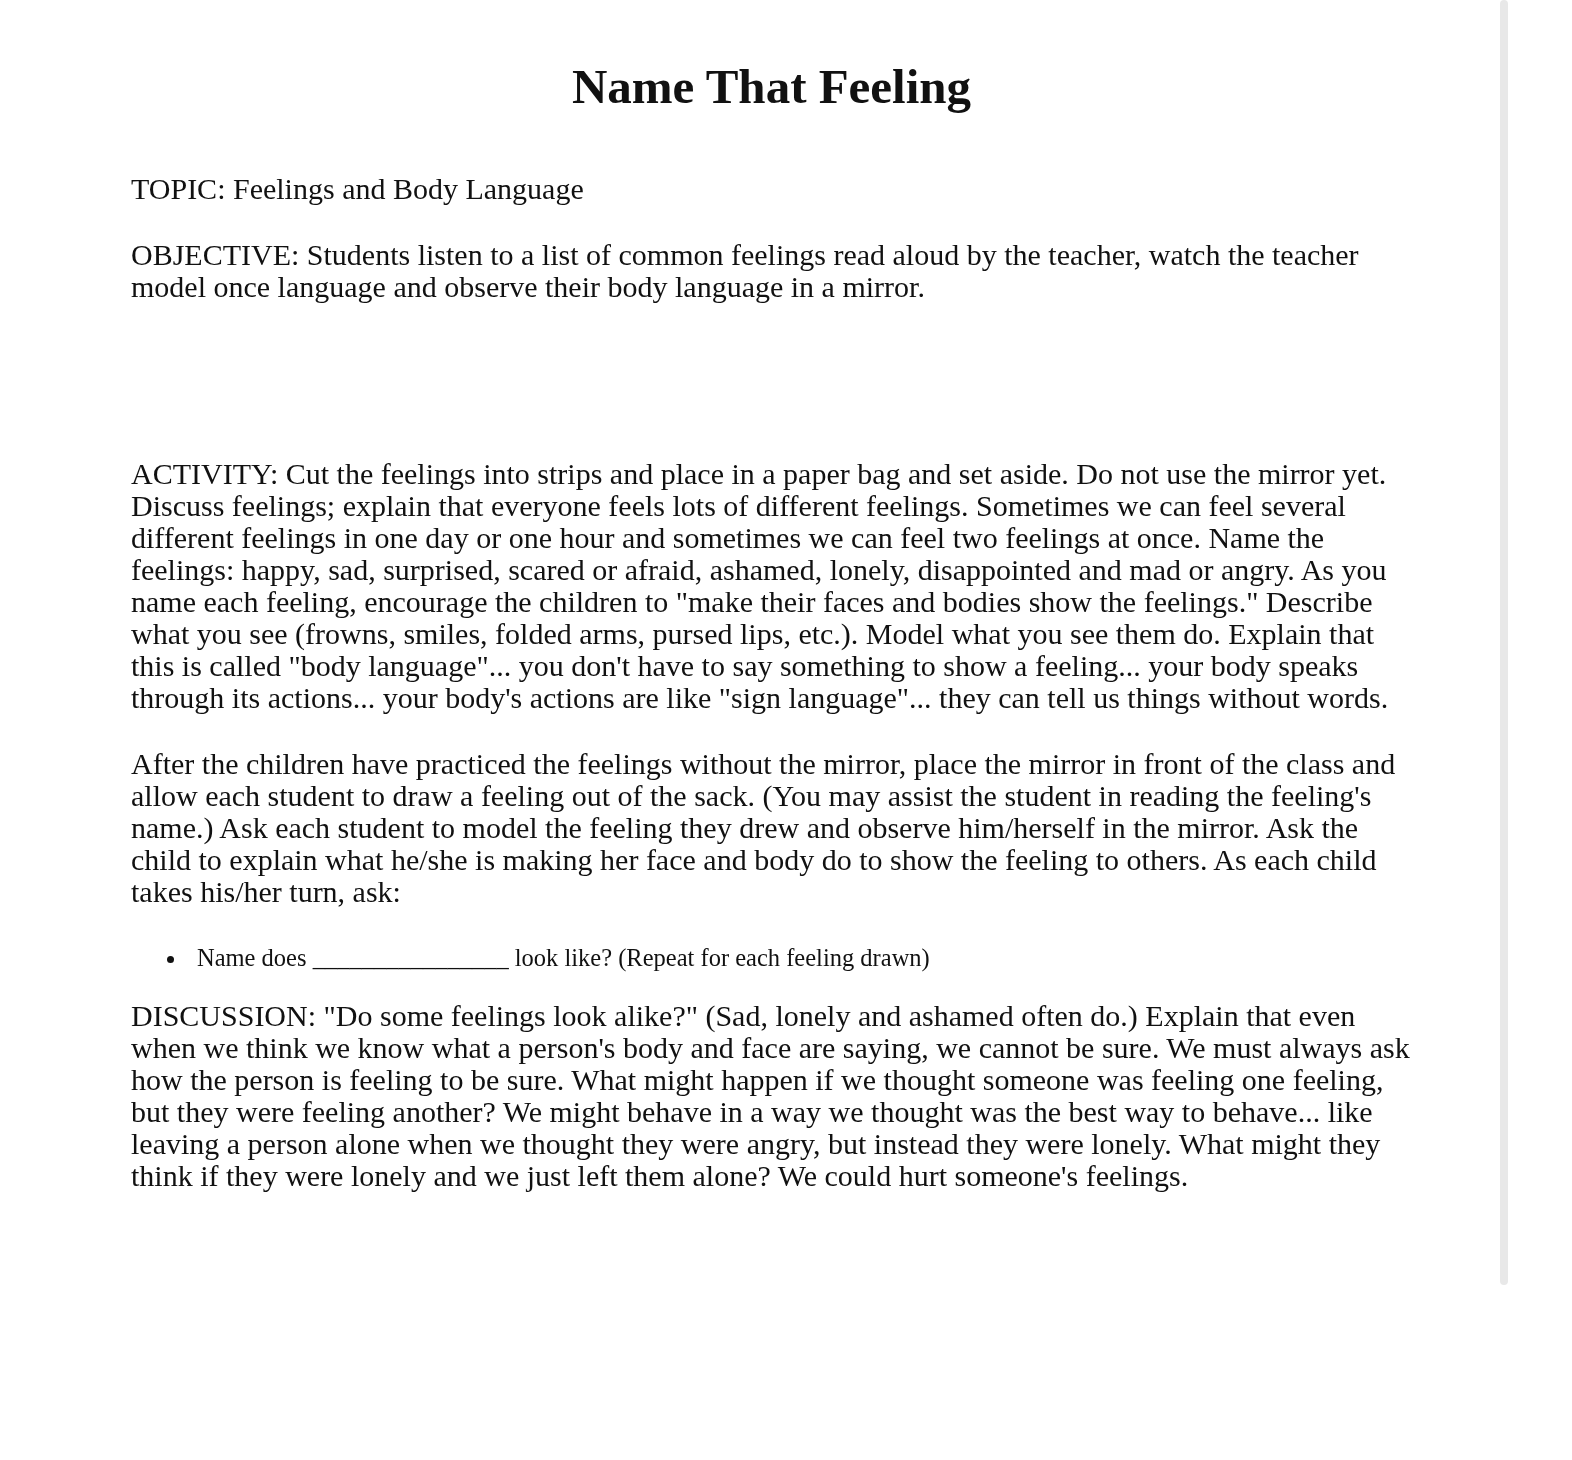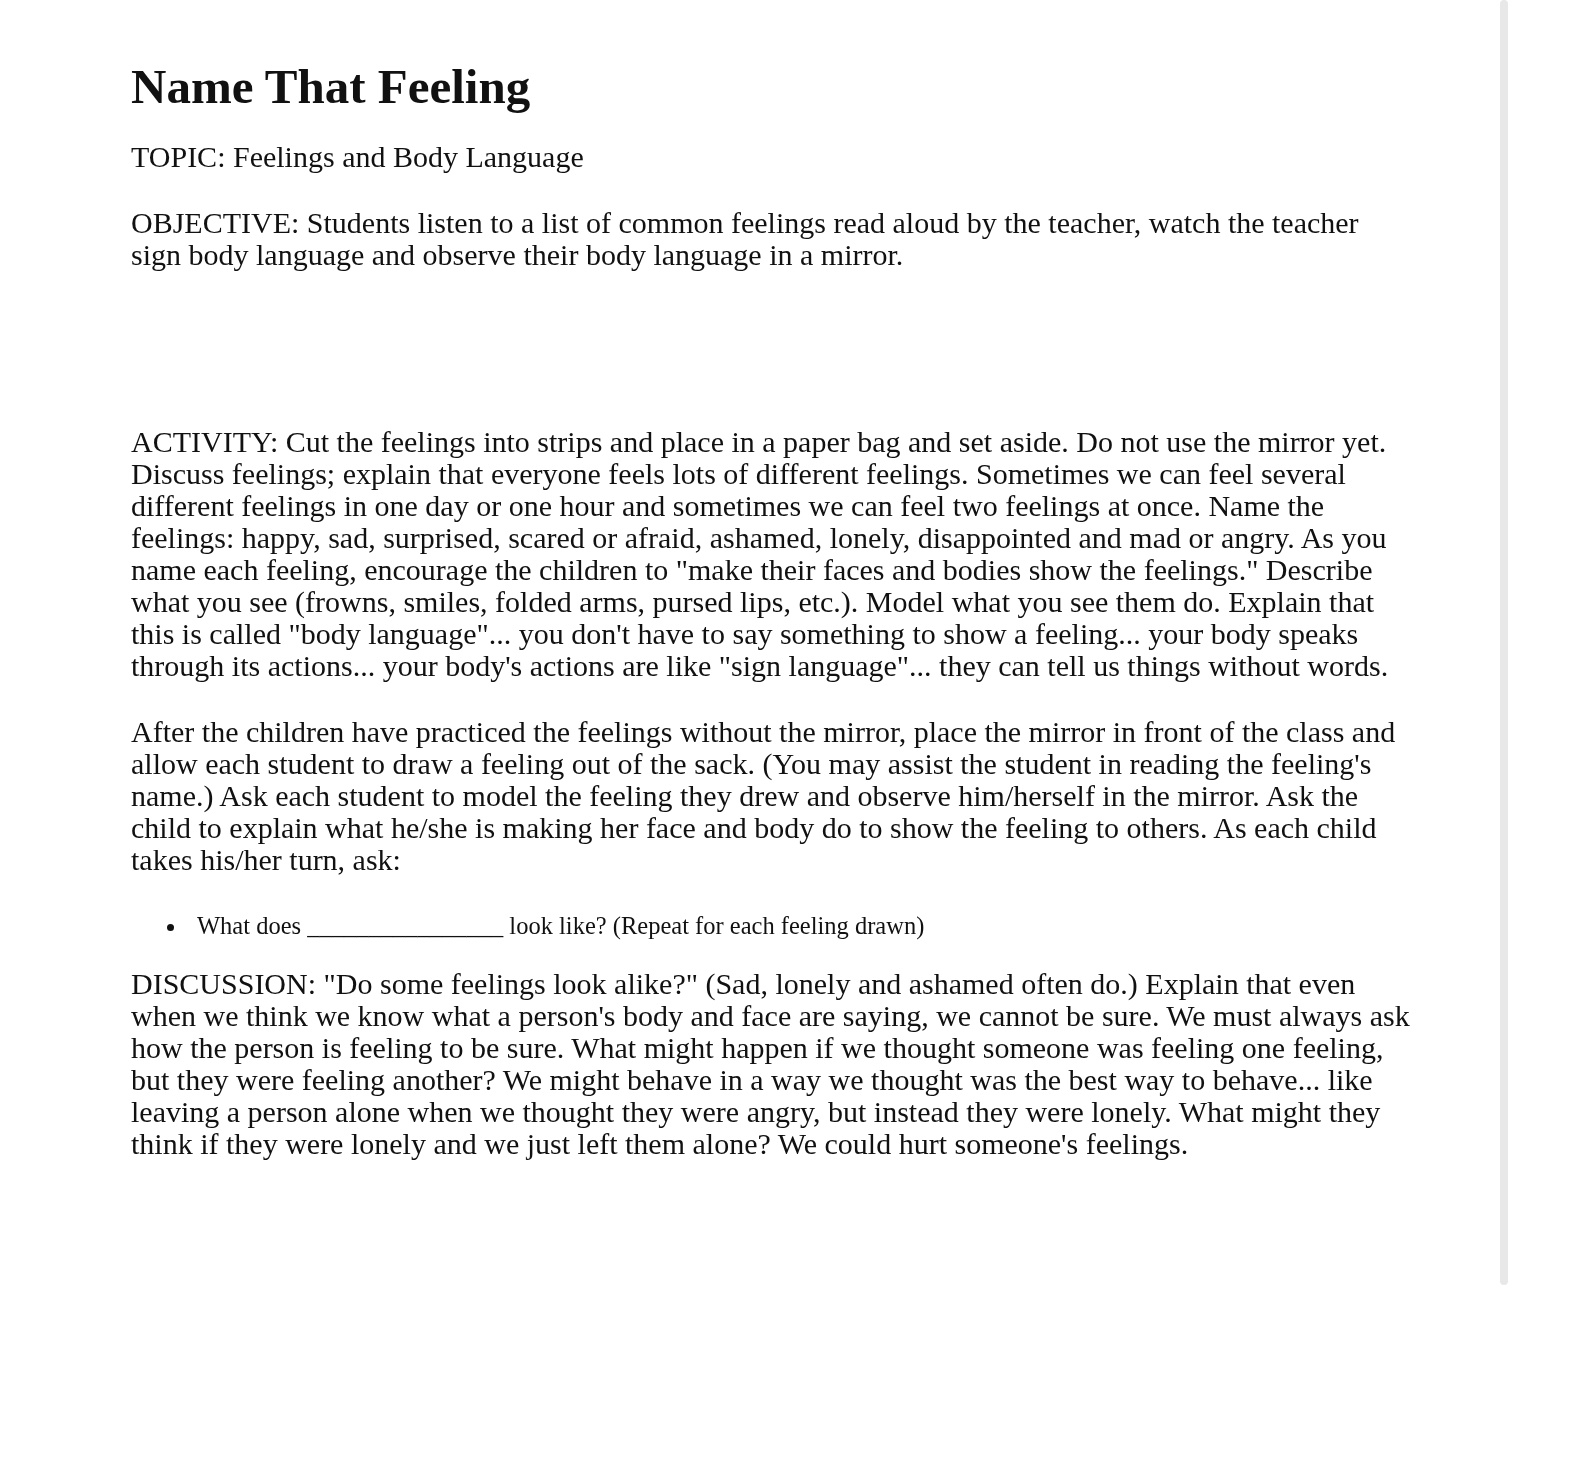--- a/index.html
+++ b/index.html
@@ -18,22 +18,22 @@
   .page {
     position: absolute;
     left: 131px;
     top: 58px;
     width: 1281px;
   }
   .doc-title {
     font-size: 49px;
     line-height: 1.2;
     font-weight: bold;
-    text-align: left;
-    margin: 0 0 24px 0;
+    text-align: center;
+    margin: 0 0 56px 0;
   }
   .para {
     font-size: 30px;
     line-height: 32px;
     margin: 0 0 34px 0;
   }
   .big-gap {
     height: 121px;
   }
   ul.bullet-list {
@@ -59,32 +59,32 @@
 </head>
 <body>
 
 <div class="page">
 
   <h1 class="doc-title">Name That Feeling</h1>
 
   <p class="para">TOPIC: Feelings and Body Language</p>
 
 
-  <p class="para">OBJECTIVE: Students listen to a list of common feelings read aloud by the teacher, watch the teacher sign body language and observe their body language in a mirror.</p>
+  <p class="para">OBJECTIVE: Students listen to a list of common feelings read aloud by the teacher, watch the teacher model once language and observe their body language in a mirror.</p>
 
 
   <div class="big-gap"></div>
 
   <p class="para">ACTIVITY: Cut the feelings into strips and place in a paper bag and set aside. Do not use the mirror yet. Discuss feelings; explain that everyone feels lots of different feelings. Sometimes we can feel several different feelings in one day or one hour and sometimes we can feel two feelings at once. Name the feelings: happy, sad, surprised, scared or afraid, ashamed, lonely, disappointed and mad or angry. As you name each feeling, encourage the children to "make their faces and bodies show the feelings." Describe what you see (frowns, smiles, folded arms, pursed lips, etc.). Model what you see them do. Explain that this is called "body language"... you don't have to say something to show a feeling... your body speaks through its actions... your body's actions are like "sign language"... they can tell us things without words.</p>
 
   <p class="para">After the children have practiced the feelings without the mirror, place the mirror in front of the class and allow each student to draw a feeling out of the sack. (You may assist the student in reading the feeling's name.) Ask each student to model the feeling they drew and observe him/herself in the mirror. Ask the child to explain what he/she is making her face and body do to show the feeling to others. As each child takes his/her turn, ask:</p>
 
   <ul class="bullet-list">
     <li>
-      <span>What does ________________ look like? (Repeat for each feeling drawn)</span>
+      <span>Name does ________________ look like? (Repeat for each feeling drawn)</span>
     </li>
   </ul>
 
   <p class="para">DISCUSSION: "Do some feelings look alike?" (Sad, lonely and ashamed often do.) Explain that even when we think we know what a person's body and face are saying, we cannot be sure. We must always ask how the person is feeling to be sure. What might happen if we thought someone was feeling one feeling, but they were feeling another? We might behave in a way we thought was the best way to behave... like leaving a person alone when we thought they were angry, but instead they were lonely. What might they think if they were lonely and we just left them alone? We could hurt someone's feelings.</p>
 
 </div>
 
 <div class="scrollbar-thumb"></div>
 
 </body></html>

